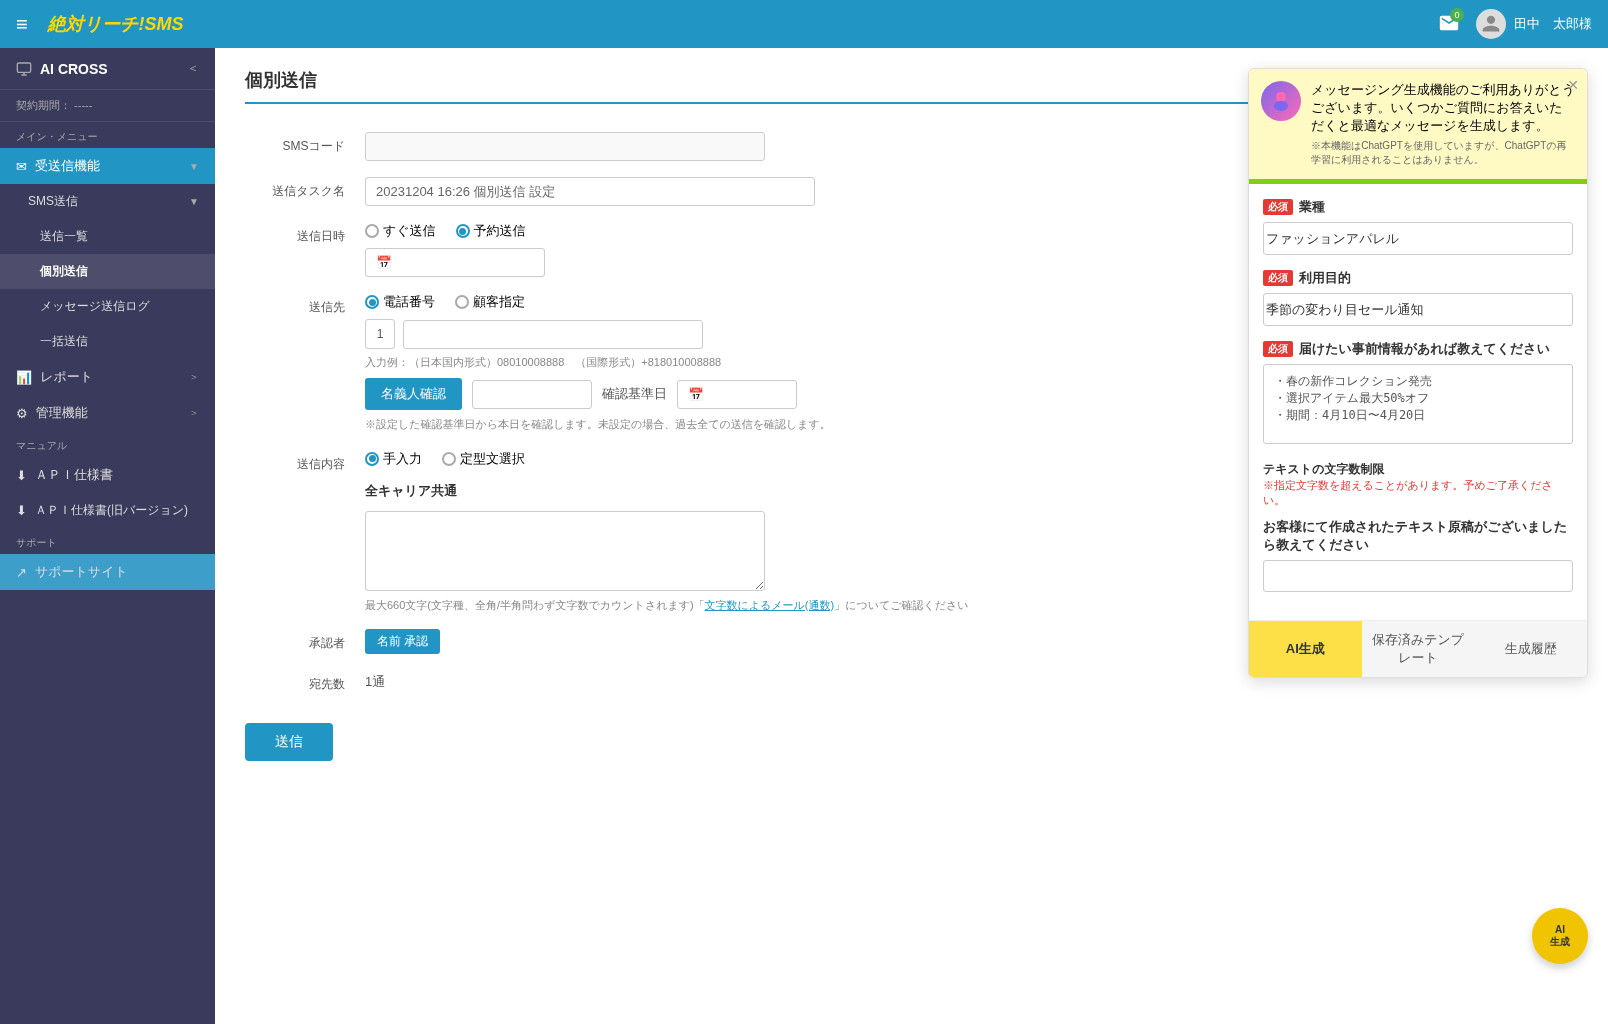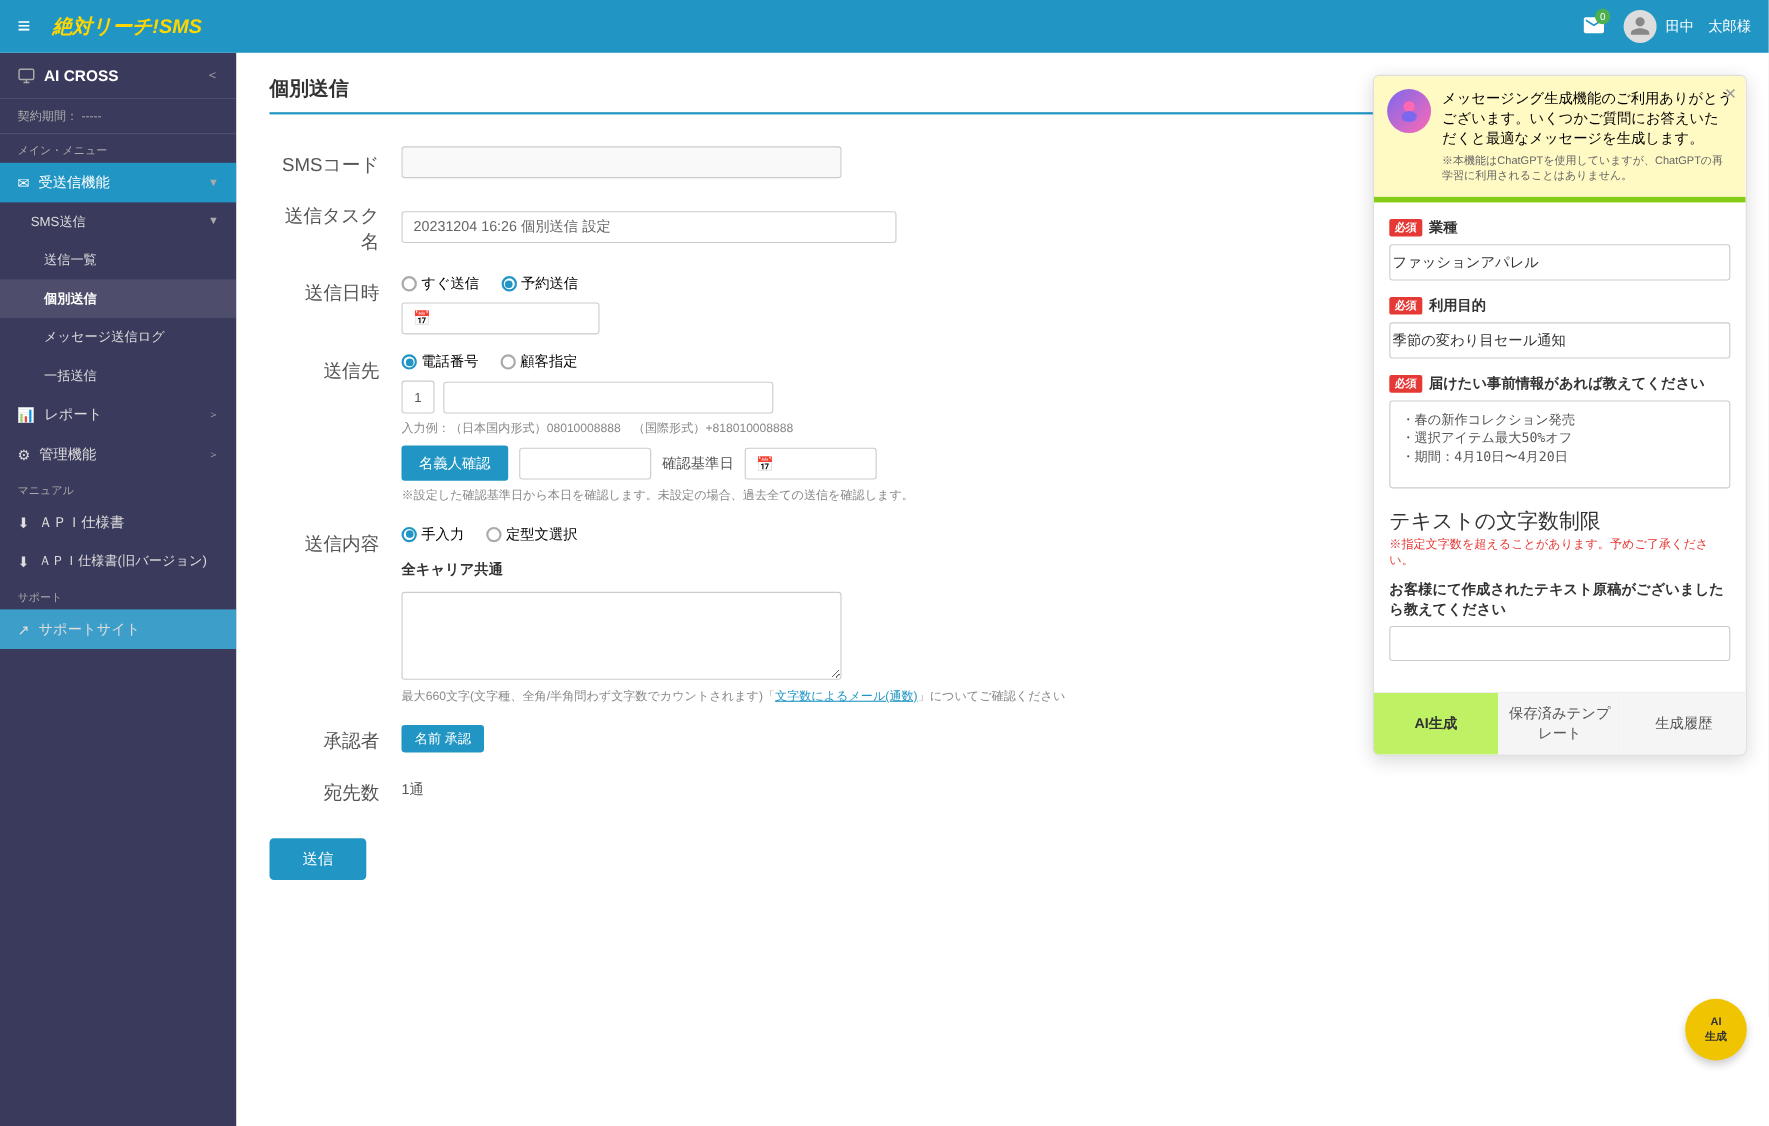--- a/index.html
+++ b/index.html
@@ -151,21 +151,21 @@
     
     .form-table {
       width: 100%;
       border-collapse: collapse;
     }
     .form-table tr td:first-child {
       width: 120px;
       padding: 10px 20px 10px 0;
       text-align: right;
       color: #555;
-      font-size: 17px;
+      font-size: 12px;
       vertical-align: top;
       padding-top: 14px;
     }
     .form-table tr td:last-child {
       padding: 8px 0;
     }
     .form-input {
       border: 1px solid #ccc;
       border-radius: 3px;
       padding: 6px 10px;
@@ -433,22 +433,22 @@
       resize: none;
     }
 
     .char-limit-row {
       display: flex;
       align-items: center;
       gap: 8px;
       margin-bottom: 4px;
     }
     .char-limit-label {
-      font-size: 19px;
-      font-weight: normal;
+      font-size: 12px;
+      font-weight: bold;
       color: #333;
     }
     .char-limit-input {
       width: 60px;
       border: 1px solid #ccc;
       border-radius: 3px;
       padding: 4px 8px;
       font-size: 13px;
       text-align: center;
     }
@@ -486,21 +486,21 @@
       flex: 1;
       padding: 10px;
       text-align: center;
       font-size: 13px;
       cursor: pointer;
       border: none;
       background: #f5f5f5;
       color: #555;
     }
     .ai-tab.active {
-      background: #bef264;
+      background: #fde047;
       color: #333;
       font-weight: bold;
     }
 
     
     .ai-panel-body::-webkit-scrollbar { width: 6px; }
     .ai-panel-body::-webkit-scrollbar-thumb { background: #ccc; border-radius: 3px; }
 
     
     .ai-float-btn {

